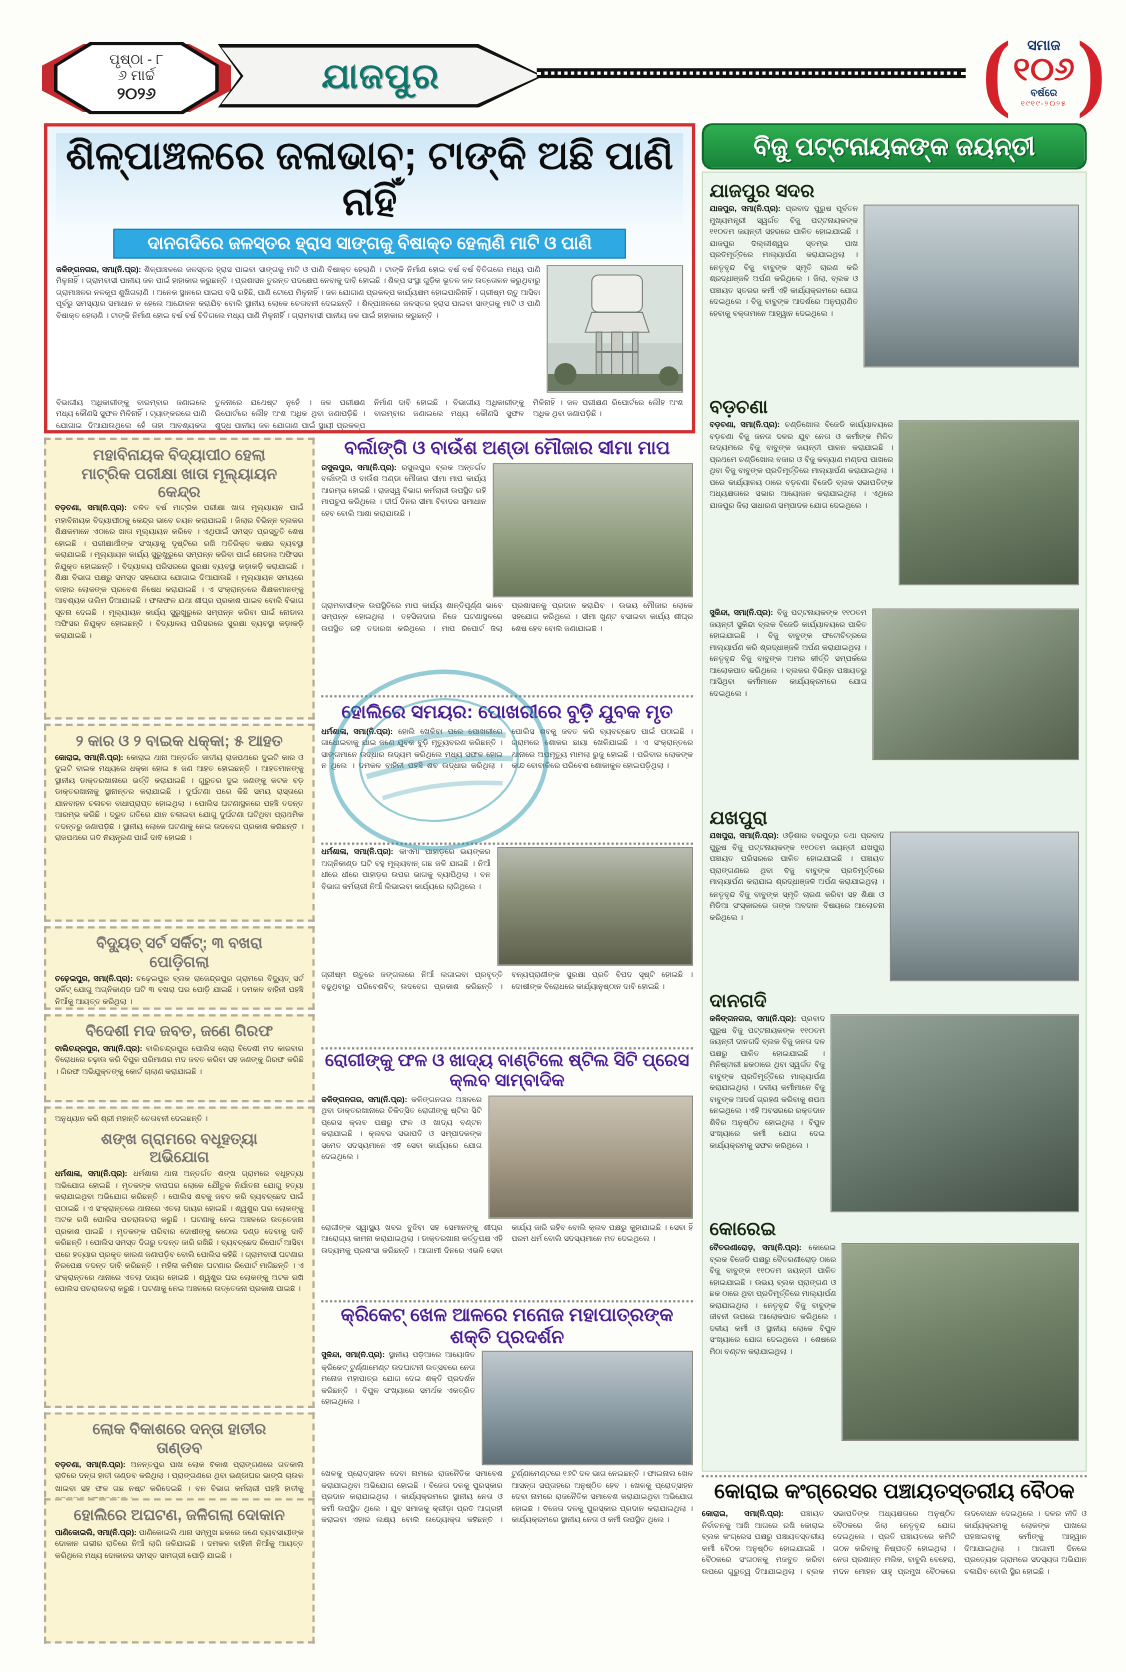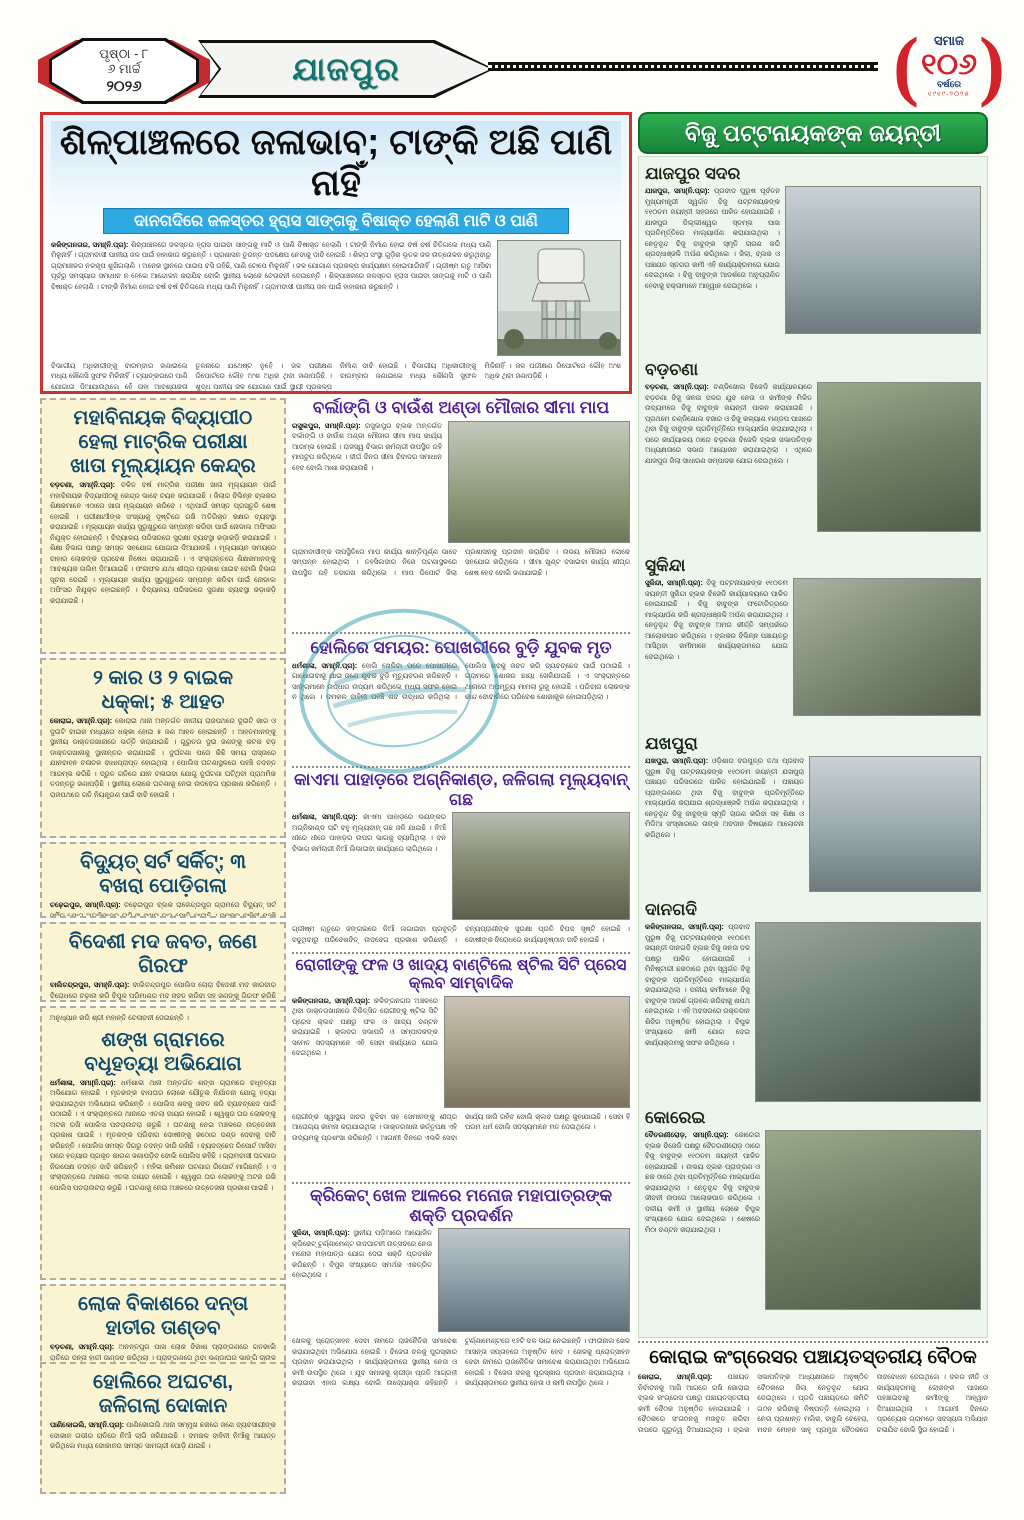--- a/index.html
+++ b/index.html
@@ -53,21 +53,21 @@
         background:linear-gradient(180deg,#cfe7f6,#f3fafe);margin:2px 0 4px;}
   .lead-sub{width:452px;margin:0 auto;background:#2fa9e1;border:1px solid #1b7fb0;color:#fff;
         font-size:16px;font-weight:bold;text-align:center;padding:3px 6px;}
   .lead-row{display:flex;gap:6px;margin-top:6px;}
   .lead-row .txt{width:448px;height:116px;overflow:hidden;}
   .tank{width:126px;height:116px;position:relative;overflow:hidden;}
   .lead-bottom{margin-top:5px;height:70px;overflow:hidden;}
   
   .ybox{position:absolute;left:40px;width:246px;background:#fbf4d2;border:2px dashed #b4ab98;
         box-sizing:border-box;padding:5px 8px;overflow:hidden;}
-  .ybox h3{margin:0 16px 3px;font-size:20px;font-weight:bold;color:#0c4a6e;text-align:center;line-height:1.2;}
+  .ybox h3{margin:0 16px 3px;font-size:14px;font-weight:bold;color:#737373;text-align:center;line-height:1.2;}
   .cont{font-size:7px;line-height:1.5;color:#1d1d1d;margin-bottom:3px;}
   
   .mart{position:absolute;left:292px;width:338px;overflow:hidden;}
   .mart h2{margin:0 0 3px;font-size:17px;font-weight:bold;color:#4c1d95;text-align:center;line-height:1.15;}
   .mrow{display:flex;gap:6px;}
   .dotline{position:absolute;border-top:2px dotted #8a8a8a;}
   
   .stamp{position:absolute;left:296px;top:606px;width:206px;height:170px;opacity:.5;transform:rotate(-7deg);pointer-events:none;}
   
   .rp-head{position:absolute;left:638px;top:112px;width:350px;height:42px;border-radius:9px;
@@ -209,21 +209,20 @@
   <div class="mart" style="top:638px;height:126px;">
     <h2>ହୋଲିରେ ସମୟର: ପୋଖରୀରେ ବୁଡ଼ି ଯୁବକ ମୃତ</h2>
     <div class="bt cols2" style="height:96px;">
       <span class="byline">ଧର୍ମଶାଳା, ସମା(ନି.ପ୍ର):</span>
       <span>ହୋଲି ଖେଳିବା ପରେ ପୋଖରୀରେ ଗାଧୋଇବାକୁ ଯାଇ ଜଣେ ଯୁବକ ବୁଡ଼ି ମୃତ୍ୟୁବରଣ କରିଛନ୍ତି । ସାଙ୍ଗମାନେ ଉଦ୍ଧାର ଉଦ୍ୟମ କରିଥିଲେ ମଧ୍ୟ ସଫଳ ହୋଇ ନ ଥିଲେ । ଦମକଳ ବାହିନୀ ପହଞ୍ଚି ଶବ ଉଦ୍ଧାର କରିଥିଲା । ପୋଲିସ ଶବକୁ ଜବତ କରି ବ୍ୟବଚ୍ଛେଦ ପାଇଁ ପଠାଇଛି । ଗ୍ରାମରେ ଶୋକର ଛାୟା ଖେଳିଯାଇଛି । ଏ ସଂକ୍ରାନ୍ତରେ ଥାନାରେ ଅପମୃତ୍ୟୁ ମାମଲା ରୁଜୁ ହୋଇଛି । ପରିବାର ଲୋକଙ୍କ କାନ୍ଦ ବୋବାଳିରେ ପରିବେଶ ଶୋକାକୁଳ ହୋଇପଡ଼ିଥିଲା ।</span>
     </div>
   </div>
   <div class="dotline" style="left:292px;top:766px;width:338px;"></div>
 
   <div class="mart" style="top:770px;height:180px;">
-    <h2>କାଏମା ପାହାଡ଼ରେ ଅଗ୍ନିକାଣ୍ଡ, ଜଳିଗଲା ମୂଲ୍ୟବାନ୍ ଗଛ</h2>
     <div class="mrow">
       <div class="bt" style="width:154px;height:108px;overflow:hidden;">
         <span class="byline">ଧର୍ମଶାଳା, ସମା(ନି.ପ୍ର):</span>
         <span>କାଏମା ପାହାଡ଼ରେ ଭୟଙ୍କର ଅଗ୍ନିକାଣ୍ଡ ଘଟି ବହୁ ମୂଲ୍ୟବାନ୍ ଗଛ ଜଳି ଯାଇଛି । ନିଆଁ ଧୀରେ ଧୀରେ ପାହାଡ଼ର ଉପର ଭାଗକୁ ବ୍ୟାପିଥିଲା । ବନ ବିଭାଗ କର୍ମଚାରୀ ନିଆଁ ଲିଭାଇବା କାର୍ଯ୍ୟରେ ଲାଗିଥିଲେ ।</span>
       </div>
       <div class="photo ph-fire" style="width:178px;height:108px;"></div>
     </div>
     <div class="bt cols2" style="margin-top:4px;height:40px;">ଗ୍ରୀଷ୍ମ ଋତୁରେ ଜଙ୍ଗଲରେ ନିଆଁ ଲଗାଇବା ପ୍ରବୃତ୍ତି ବଢୁଥିବାରୁ ପରିବେଶବିତ୍ ଉଦବେଗ ପ୍ରକାଶ କରିଛନ୍ତି । ବନ୍ୟପ୍ରାଣୀଙ୍କ ସୁରକ୍ଷା ପ୍ରତି ବିପଦ ସୃଷ୍ଟି ହୋଇଛି । ଦୋଷୀଙ୍କ ବିରୋଧରେ କାର୍ଯ୍ୟାନୁଷ୍ଠାନ ଦାବି ହୋଇଛି ।</div>
   </div>
   <div class="dotline" style="left:292px;top:952px;width:338px;"></div>
@@ -280,21 +279,20 @@
     <div class="sec" style="height:196px;">
       <div class="sec-label">ବଡ଼ଚଣା</div>
       <div class="photo ph-crowd1" style="width:164px;height:150px;"></div>
       <div class="bt">
         <span class="byline">ବଡ଼ଚଣା, ସମା(ନି.ପ୍ର):</span>
         <span>ଚଣ୍ଡିଖୋଲ ବିଜେଡି କାର୍ଯ୍ୟାଳୟରେ ବଡ଼ଚଣା ବିଜୁ ଜନତା ଦଳର ଯୁବ ନେତା ଓ କର୍ମୀଙ୍କ ମିଳିତ ଉଦ୍ୟମରେ ବିଜୁ ବାବୁଙ୍କ ଜୟନ୍ତୀ ପାଳନ କରାଯାଇଛି । ପ୍ରଥମେ ଚଣ୍ଡିଖୋଲ ବଜାର ଓ ବିଜୁ କଳ୍ୟାଣ ମଣ୍ଡପ ପାଖରେ ଥିବା ବିଜୁ ବାବୁଙ୍କ ପ୍ରତିମୂର୍ତ୍ତିରେ ମାଲ୍ୟାର୍ପଣ କରାଯାଇଥିଲା । ପରେ କାର୍ଯ୍ୟାଳୟ ଠାରେ ବଡ଼ଚଣା ବିଜେଡି ବ୍ଲକ ସଭାପତିଙ୍କ ଅଧ୍ୟକ୍ଷତାରେ ସଭାର ଆୟୋଜନ କରାଯାଇଥିଲା । ଏଥିରେ ଯାଜପୁର ଜିଲା ସାଧାରଣ ସମ୍ପାଦକ ଯୋଗ ଦେଇଥିଲେ ।</span>
       </div>
     </div>
 
     <div class="sec" style="height:178px;">
-      <div class="sec-label">ସୁକିନ୍ଦା</div>
       <div class="photo ph-crowd2" style="width:188px;height:138px;"></div>
       <div class="bt">
         <span class="byline">ସୁକିନ୍ଦା, ସମା(ନି.ପ୍ର):</span>
         <span>ବିଜୁ ପଟ୍ଟନାୟକଙ୍କ ୧୧୦ତମ ଜୟନ୍ତୀ ସୁକିନ୍ଦା ବ୍ଲକ ବିଜେଡି କାର୍ଯ୍ୟାଳୟରେ ପାଳିତ ହୋଇଯାଇଛି । ବିଜୁ ବାବୁଙ୍କ ଫଟୋଚିତ୍ରରେ ମାଲ୍ୟାର୍ପଣ କରି ଶ୍ରଦ୍ଧାଞ୍ଜଳି ଅର୍ପଣ କରାଯାଇଥିଲା । ନେତୃବୃନ୍ଦ ବିଜୁ ବାବୁଙ୍କ ଅମର କୀର୍ତ୍ତି ସମ୍ପର୍କରେ ଆଲୋକପାତ କରିଥିଲେ । ବ୍ଲକର ବିଭିନ୍ନ ପଞ୍ଚାୟତରୁ ଆସିଥିବା କର୍ମୀମାନେ କାର୍ଯ୍ୟକ୍ରମରେ ଯୋଗ ଦେଇଥିଲେ ।</span>
       </div>
     </div>
 
     <div class="sec" style="height:166px;">
       <div class="sec-label">ଯଖପୁରା</div>
       <div class="photo ph-statue" style="width:172px;height:136px;"></div>

